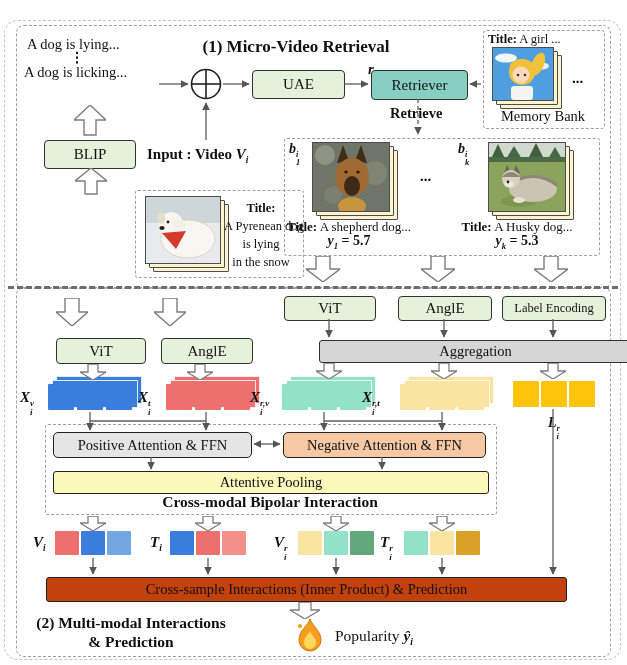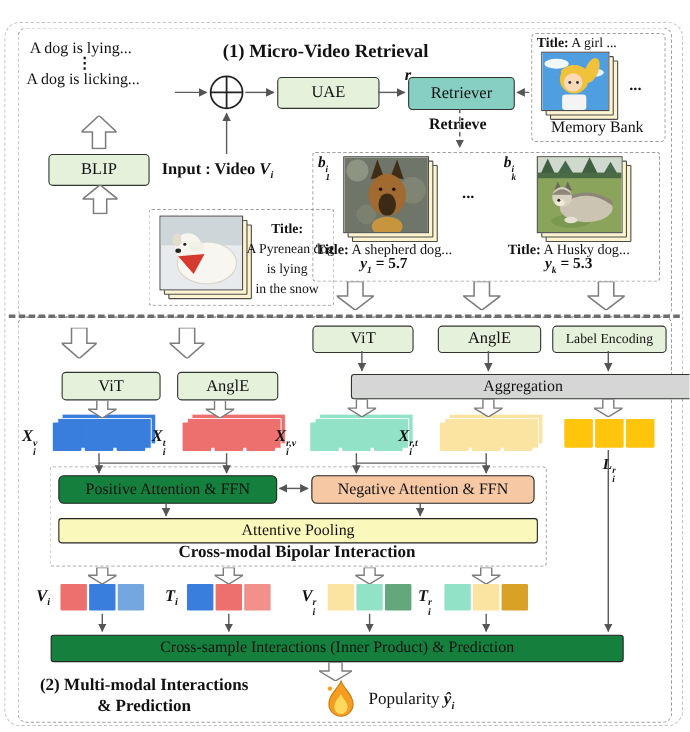--- a/index.html
+++ b/index.html
@@ -6,24 +6,24 @@
   #fig{position:relative;width:627px;height:665px;background:#fff;
        font-family:"Liberation Serif","DejaVu Serif",serif;color:#111;overflow:hidden;text-decoration:underline;}
   .abs{position:absolute;}
   .dashbox{position:absolute;border:1.5px dashed #9f9f9f;border-radius:8px;}
   .outer{border:1.5px dashed #c4c4c4;border-radius:14px;}
   .divider{position:absolute;border-top:3px dashed #6d6d6d;height:0;}
   .box{position:absolute;display:flex;align-items:center;justify-content:center;
        border:1.4px solid #2f352c;border-radius:4px;font-size:15px;background:#e6f1db;}
   .teal{background:#87cfc3;}
   .gray{background:#d6d6d6;border-radius:3px;}
-  .cream{background:#15803d;border-radius:5px;border-color:#222;}
+  .cream{background:#e5e5e5;border-radius:5px;border-color:#222;}
   .peach{background:#f6c9a4;border-radius:5px;border-color:#222;}
   .yellowbar{background:#fbf8bb;border-radius:3px;border-color:#222;}
-  .whitebar{background:#15803d;border-radius:3px;border-color:#222;}
+  .whitebar{background:#c2410c;border-radius:3px;border-color:#222;}
   .txt{position:absolute;white-space:nowrap;}
   .b{font-weight:bold;}
   .ctr{text-align:center;}
   .math .mb{font-style:italic;font-weight:bold;}
   .math .ss{display:inline-flex;flex-direction:column;vertical-align:-0.45em;
             line-height:0.95;font-size:0.60em;font-style:italic;font-weight:bold;}
   .math sub,.math sup{font-style:italic;font-weight:bold;font-size:0.62em;}
   .math .mrest{font-weight:bold;}
   .pstack .page{position:absolute;background:#fcf3cf;border:1px solid #4c4c4c;border-radius:1px;}
   .pstack svg{position:absolute;left:0;top:0;display:block;border:1px solid #4c4c4c;background:#fff;}

